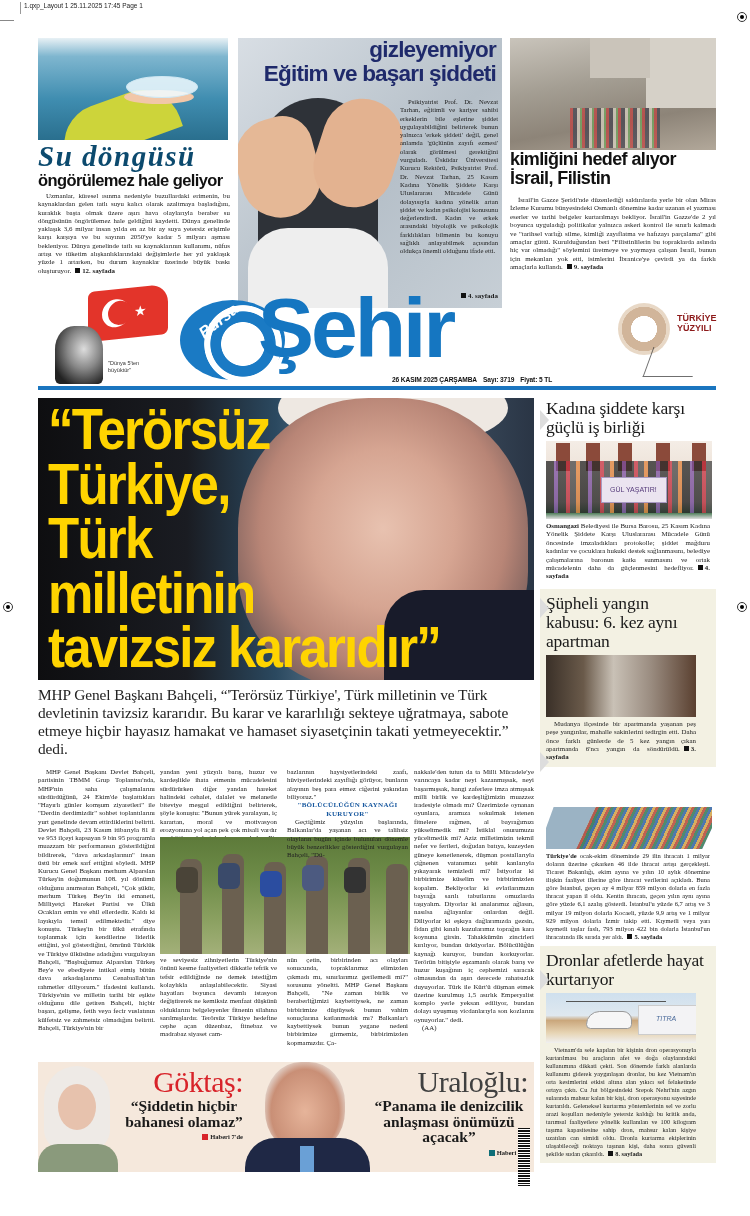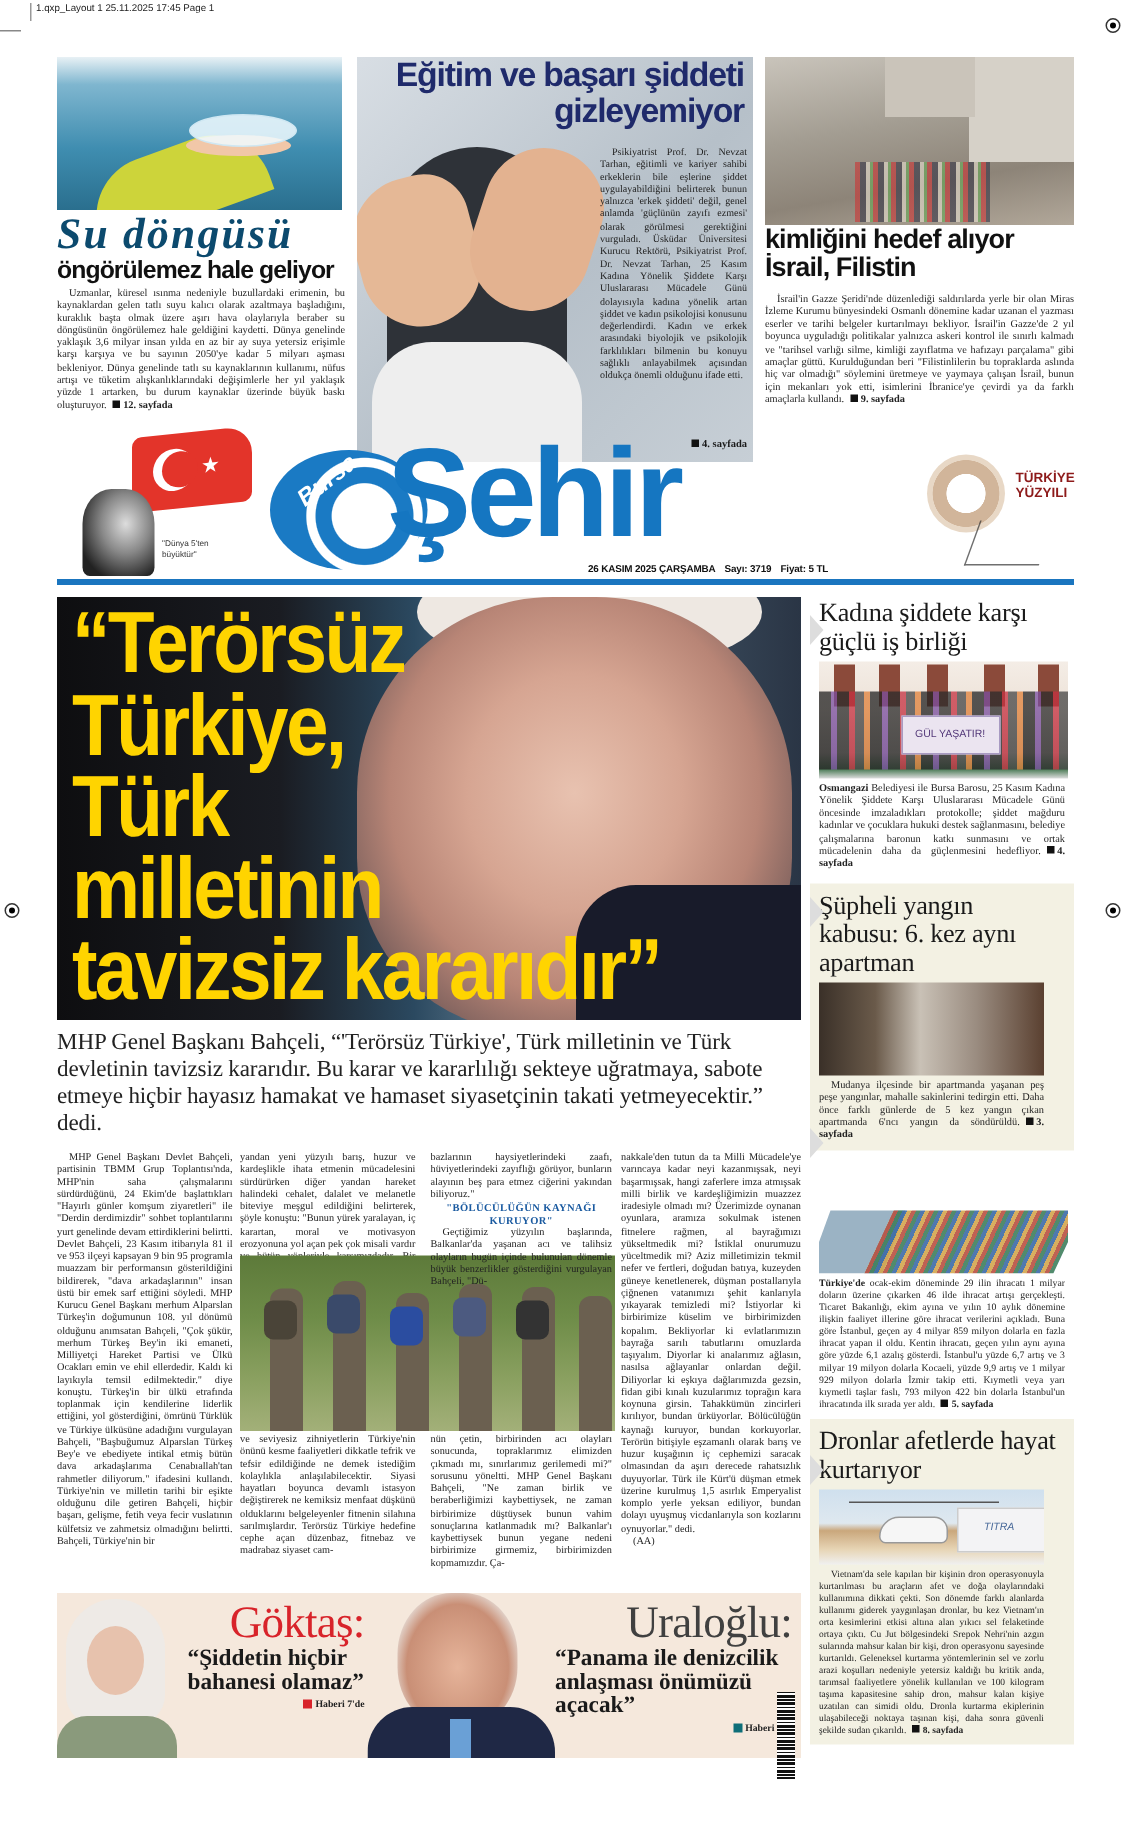--- a/index.html
+++ b/index.html
@@ -95,21 +95,21 @@
 .band{left:38px;top:1062px;width:496px;height:110px;background:#f5e8dc;}
 .goktas-photo{left:38px;top:1062px;width:80px;height:110px;overflow:hidden;}
 .goktas-photo .scarf{position:absolute;left:6px;top:4px;width:66px;height:84px;border-radius:33px 33px 20px 20px;background:#eeeae6;}
 .goktas-photo .f{position:absolute;left:20px;top:22px;width:38px;height:46px;border-radius:50%;background:#e7c2ad;}
 .goktas-photo .jk{position:absolute;left:0;top:82px;width:80px;height:30px;background:#8a9a7c;border-radius:20px 20px 0 0;}
 .ural-photo{left:245px;top:1060px;width:125px;height:112px;overflow:hidden;}
 .ural-photo .f{position:absolute;left:20px;top:2px;width:80px;height:90px;border-radius:45%;background:radial-gradient(ellipse at 50% 55%,#e6b49a 0%,#c98f76 60%,#e9e5e1 80%);}
 .ural-photo .jk{position:absolute;left:0;top:78px;width:125px;height:40px;background:#1f2845;border-radius:30px 30px 0 0;}
 .ural-photo .tie{position:absolute;left:55px;top:86px;width:14px;height:26px;background:#6aa0d6;}
 .bn-name{font-family:"Liberation Serif",serif;font-size:30px;line-height:32px;letter-spacing:-.5px;}
-.bn-quote{font-family:"Liberation Serif",serif;font-weight:bold;font-size:15.5px;line-height:15.5px;color:#1a1a1a;text-align:left;}
+.bn-quote{font-family:"Liberation Serif",serif;font-weight:bold;font-size:15.5px;line-height:15.5px;color:#1a1a1a;text-align:center;}
 .bn-ref{font-family:"Liberation Serif",serif;font-weight:bold;font-size:6.5px;text-align:right;color:#222;}
 .bn-ref i{display:inline-block;width:6px;height:6px;margin-right:2px;vertical-align:-1px;}
 .barcode{left:518px;top:1128px;width:12px;height:58px;background:repeating-linear-gradient(180deg,#111 0 1px,#fff 1px 2px,#111 2px 4px,#fff 4px 5px);}
 </style>
 </head>
 <body>
 
 <div class="abs slug">1.qxp_Layout 1  25.11.2025  17:45  Page 1</div>
 <div class="abs crop-l"></div>
 <div class="abs reg" style="left:737px;top:12px;"></div>
@@ -125,22 +125,22 @@
 <div class="abs su-sub">öngörülemez hale geliyor</div>
 <div class="abs su-body body-s"><span class="ind"></span><span>Uzmanlar, küresel ısınma nedeniyle buzullardaki erimenin, bu kaynaklardan gelen tatlı suyu kalıcı olarak azaltmaya başladığını, kuraklık başta olmak üzere aşırı hava olaylarıyla beraber su döngüsünün öngörülemez hale geldiğini kaydetti. Dünya genelinde yaklaşık 3,6 milyar insan yılda en az bir ay suya yetersiz erişimle karşı karşıya ve bu sayının 2050'ye kadar 5 milyarı aşması bekleniyor. Dünya genelinde tatlı su kaynaklarının kullanımı, nüfus artışı ve tüketim alışkanlıklarındaki değişimlerle her yıl yaklaşık yüzde 1 artarken, bu durum kaynaklar üzerinde büyük baskı oluşturuyor.</span><span class="sayfa">12. sayfada</span></div>
 
 <div class="abs egitim">
     <div class="hair"></div>
     <div class="shirt"></div>
     <div class="handL"></div>
     <div class="handR"></div>
   </div>
 <div class="abs eg-title">
+    <div>gizleyemiyor</div>
     <div>Eğitim ve başarı şiddeti</div>
-    <div>gizleyemiyor</div>
   </div>
 <div class="abs eg-body body-s" style="font-size:6.7px;line-height:8.3px;"><span class="ind"></span><span>Psikiyatrist Prof. Dr. Nevzat Tarhan, eğitimli ve kariyer sahibi erkeklerin bile eşlerine şiddet uygulayabildiğini belirterek bunun yalnızca 'erkek şiddeti' değil, genel anlamda 'güçlünün zayıfı ezmesi' olarak görülmesi gerektiğini vurguladı. Üsküdar Üniversitesi Kurucu Rektörü, Psikiyatrist Prof. Dr. Nevzat Tarhan, 25 Kasım Kadına Yönelik Şiddete Karşı Uluslararası Mücadele Günü dolayısıyla kadına yönelik artan şiddet ve kadın psikolojisi konusunu değerlendirdi. Kadın ve erkek arasındaki biyolojik ve psikolojik farklılıkları bilmenin bu konuyu sağlıklı anlayabilmek açısından oldukça önemli olduğunu ifade etti.</span></div>
 <div class="abs eg-sayfa sayfa">4. sayfada</div>
 
 <div class="abs gaza">
     <div class="bld"></div>
     <div class="bld2"></div>
     <div class="ppl"></div>
   </div>
 <div class="abs is-title">

